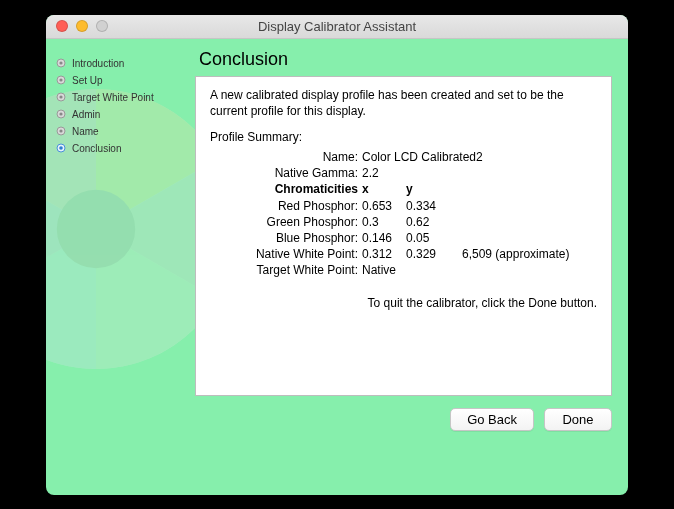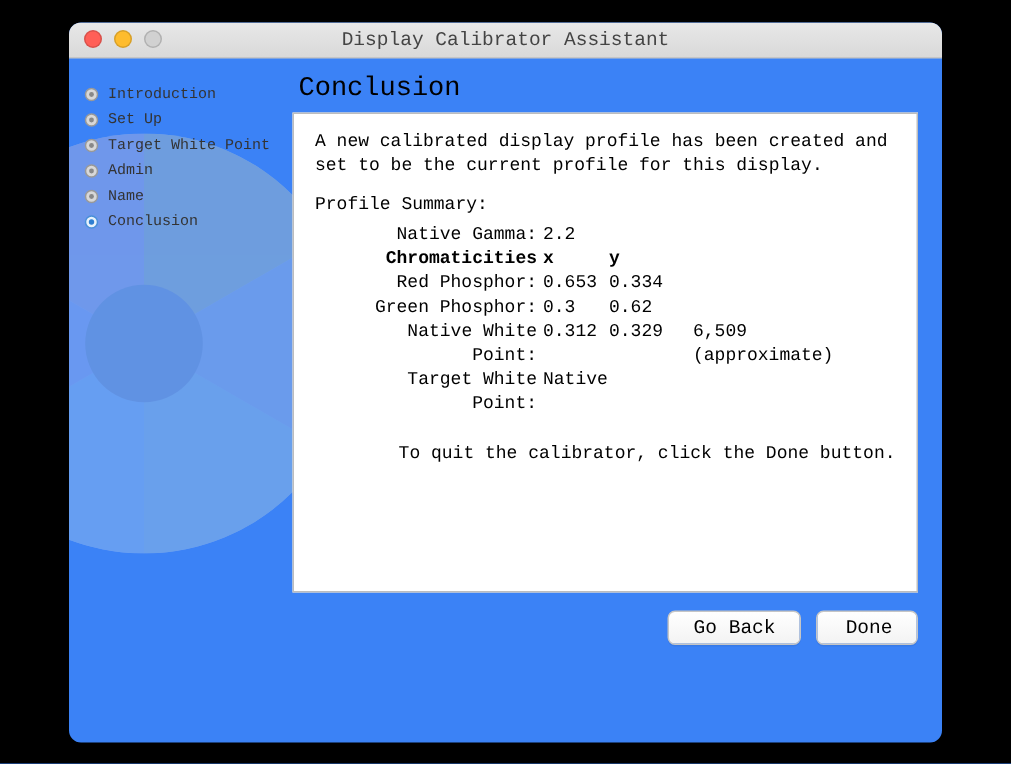--- a/index.html
+++ b/index.html
@@ -10,26 +10,25 @@
       font-family: -apple-system, "Helvetica Neue", Helvetica, Arial, sans-serif;
       font-size: 13px;
       color: #000;
       display: flex;
       align-items: center;
       justify-content: center;
     }
     .window {
       width: 582px;
       height: 480px;
-      background: #3b82f6;
+      background: #86efac;
       border-radius: 8px;
       box-shadow: 0 20px 60px rgba(0,0,0,0.5);
       overflow: hidden;
       position: relative;
-      font-family: Liberation Mono, monospace;
     }
     .titlebar {
       height: 24px;
       background: linear-gradient(#e8e8e8, #d9d9d9);
       border-bottom: 1px solid #c5c5c5;
       position: relative;
       display: flex;
       align-items: center;
       justify-content: center;
     }
@@ -139,21 +138,21 @@
       gap: 10px;
       margin-top: 12px;
     }
     .btn {
       background: linear-gradient(#ffffff, #f3f3f3);
       border: 1px solid #c6c6c6;
       border-radius: 5px;
       padding: 3px 16px;
       font-size: 13px;
       min-width: 68px;
-      text-align: right;
+      text-align: center;
       box-shadow: 0 1px 0 rgba(0,0,0,0.06);
       cursor: default;
     }
   </style>
 </head>
 <body>
 
 <div class="window">
   <div class="titlebar">
     <div class="traffic">
@@ -224,20 +223,24 @@
       </div>
     </div>
 
     <div class="main">
       <div class="heading">Conclusion</div>
       <div class="panel">
         <p>A new calibrated display profile has been created and set to be the current profile for this display.</p>
         <div class="summary-title">Profile Summary:</div>
         <table class="summary">
           <tbody>
+              <tr>
+            <td class="label">Name:</td>
+            <td class="val" colspan="3">Color LCD Calibrated2</td>
+          </tr>
           <tr>
             <td class="label">Native Gamma:</td>
             <td class="val" colspan="3">2.2</td>
           </tr>
           <tr class="hdr">
             <td class="label">Chromaticities</td>
             <td class="val">x</td>
             <td class="val">y</td>
             <td></td>
           </tr>
@@ -247,20 +250,26 @@
             <td class="val">0.334</td>
             <td></td>
           </tr>
           <tr>
             <td class="label">Green Phosphor:</td>
             <td class="val">0.3</td>
             <td class="val">0.62</td>
             <td></td>
           </tr>
           <tr>
+            <td class="label">Blue Phosphor:</td>
+            <td class="val">0.146</td>
+            <td class="val">0.05</td>
+            <td></td>
+          </tr>
+          <tr>
             <td class="label">Native White Point:</td>
             <td class="val">0.312</td>
             <td class="val">0.329</td>
             <td class="val" style="padding-left:12px">6,509 (approximate)</td>
           </tr>
           <tr>
             <td class="label">Target White Point:</td>
             <td class="val" colspan="3">Native</td>
           </tr>
         </tbody>

